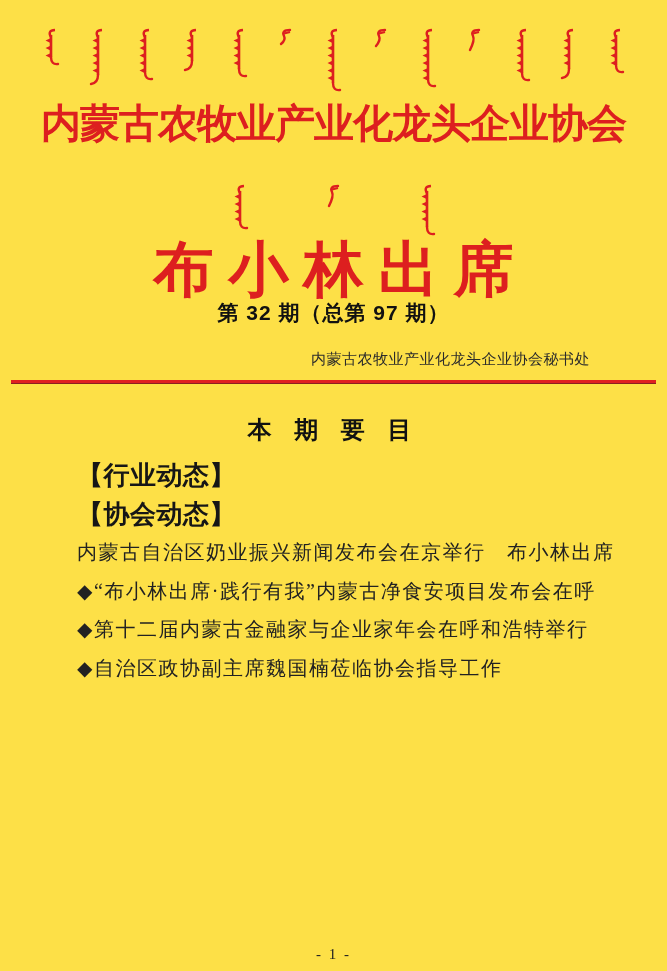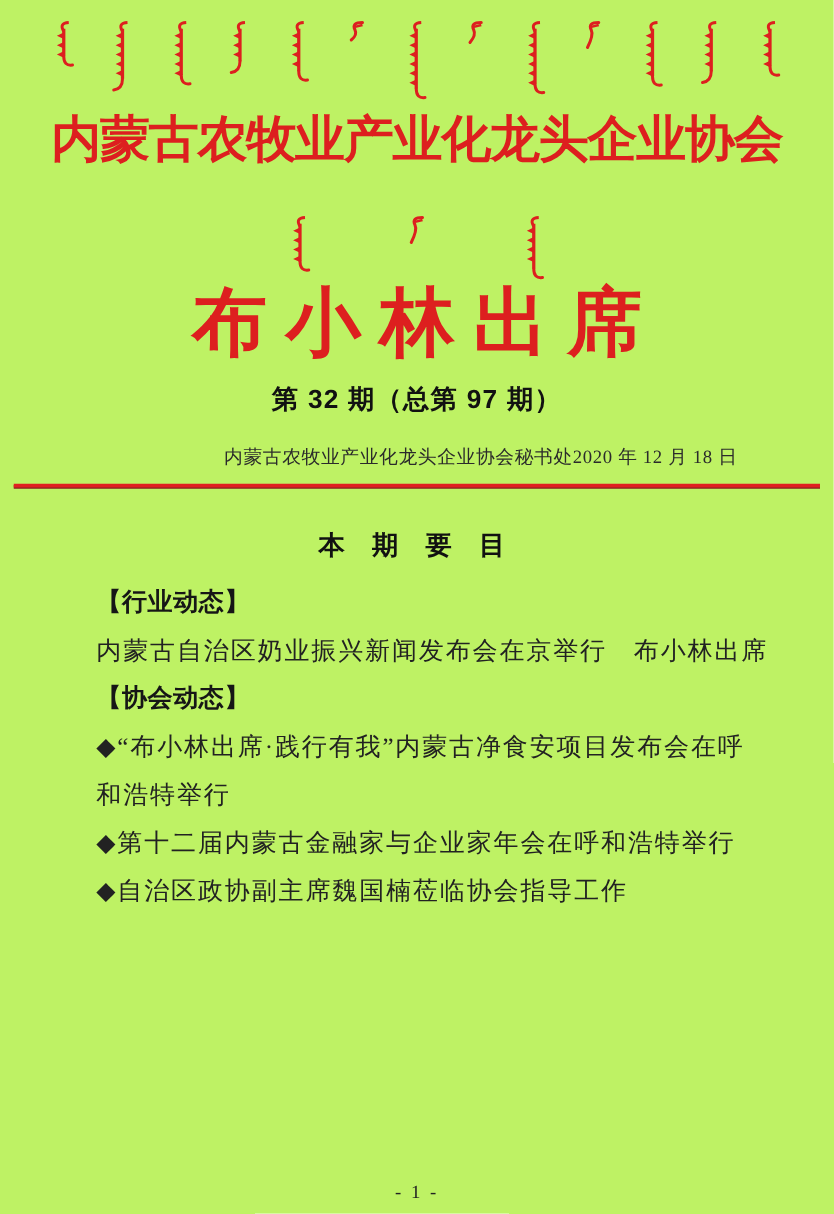--- a/index.html
+++ b/index.html
@@ -5,23 +5,23 @@
   html, body {
     margin: 0;
     padding: 0;
     background: #ffffff;
   }
   .page {
     position: relative;
     width: 667px;
     height: 971px;
     margin: 0 auto;
-    background: #bef264;
+    background: #fde047;
     box-sizing: border-box;
-    padding-top: 16px;
+    padding-top: 28px;
     overflow: hidden;
     font-family: "Liberation Serif", "DejaVu Serif", serif;
   }
   
   .mongol-row {
     display: flex;
     justify-content: space-between;
     align-items: flex-start;
   }
   .mongol-top {
@@ -52,21 +52,20 @@
     text-align: center;
     font-size: 60px;
     line-height: 60px;
     font-weight: bold;
     letter-spacing: 15px;
     text-indent: 15px;
     color: #dd1f1f;
     font-family: "Liberation Serif", "DejaVu Serif", serif;
   }
   .issue-line {
-    margin-top: 19px;
     text-align: center;
     font-size: 21px;
     line-height: 26px;
     font-weight: bold;
     letter-spacing: 1px;
     color: #111111;
     font-family: "Liberation Sans", "DejaVu Sans", sans-serif;
   }
   
   .pub-row {
@@ -85,38 +84,38 @@
     margin: 9px 11px 0 11px;
     height: 3px;
     border: none;
     background: #e02020;
     box-shadow: 0 1px 0 #8a2020;
   }
   
   .digest-title {
     margin: 33px 0 0 0;
     text-align: center;
-    font-size: 21px;
+    font-size: 24px;
     line-height: 28px;
     font-weight: bold;
     letter-spacing: 8px;
     color: #111111;
     font-family: "Liberation Sans", "DejaVu Sans", sans-serif;
   }
   .digest-lines {
     margin: 12px 0 0 0;
     padding: 0 60px 0 77px;
   }
   .digest-line {
     height: 38.5px;
     line-height: 38.5px;
     white-space: nowrap;
   }
   .digest-line.heading {
-    font-size: 20px;
+    font-size: 26px;
     font-weight: bold;
     letter-spacing: 0.5px;
     color: #161616;
     font-family: "Liberation Sans", "DejaVu Sans", sans-serif;
   }
   .digest-line.item {
     font-size: 20px;
     letter-spacing: 1.5px;
     color: #222222;
     font-family: "Liberation Serif", "DejaVu Serif", serif;
@@ -234,32 +233,30 @@
           <path d="M9,43 Q9,51 16,50" fill="none" stroke="#dd1f1f" stroke-width="2.4" stroke-linecap="round"></path>
         </svg></span>
     </div>
 
   <h2 class="doc-title">布小林出席</h2>
 
   <div class="issue-line">第 32 期（总第 97 期）</div>
 
   <div class="pub-row">
     <span>内蒙古农牧业产业化龙头企业协会秘书处</span>
-    <span>2020 年 12 月 18 日</span>
   </div>
 
   <hr class="red-rule">
 
   <h3 class="digest-title">本 期 要 目</h3>
 
   <div class="digest-lines">
       <div class="digest-line heading">【行业动态】</div>
+      <div class="digest-line heading">【协会动态】</div>
       <div class="digest-line item">内蒙古自治区奶业振兴新闻发布会在京举行　布小林出席</div>
-      <div class="digest-line heading">【协会动态】</div>
       <div class="digest-line item">◆“布小林出席·践行有我”内蒙古净食安项目发布会在呼</div>
-      <div class="digest-line item">和浩特举行</div>
       <div class="digest-line item">◆第十二届内蒙古金融家与企业家年会在呼和浩特举行</div>
       <div class="digest-line item">◆自治区政协副主席魏国楠莅临协会指导工作</div>
     </div>
 
   <div class="page-number">- 1 -</div>
 
 </div>
 
 </body></html>

